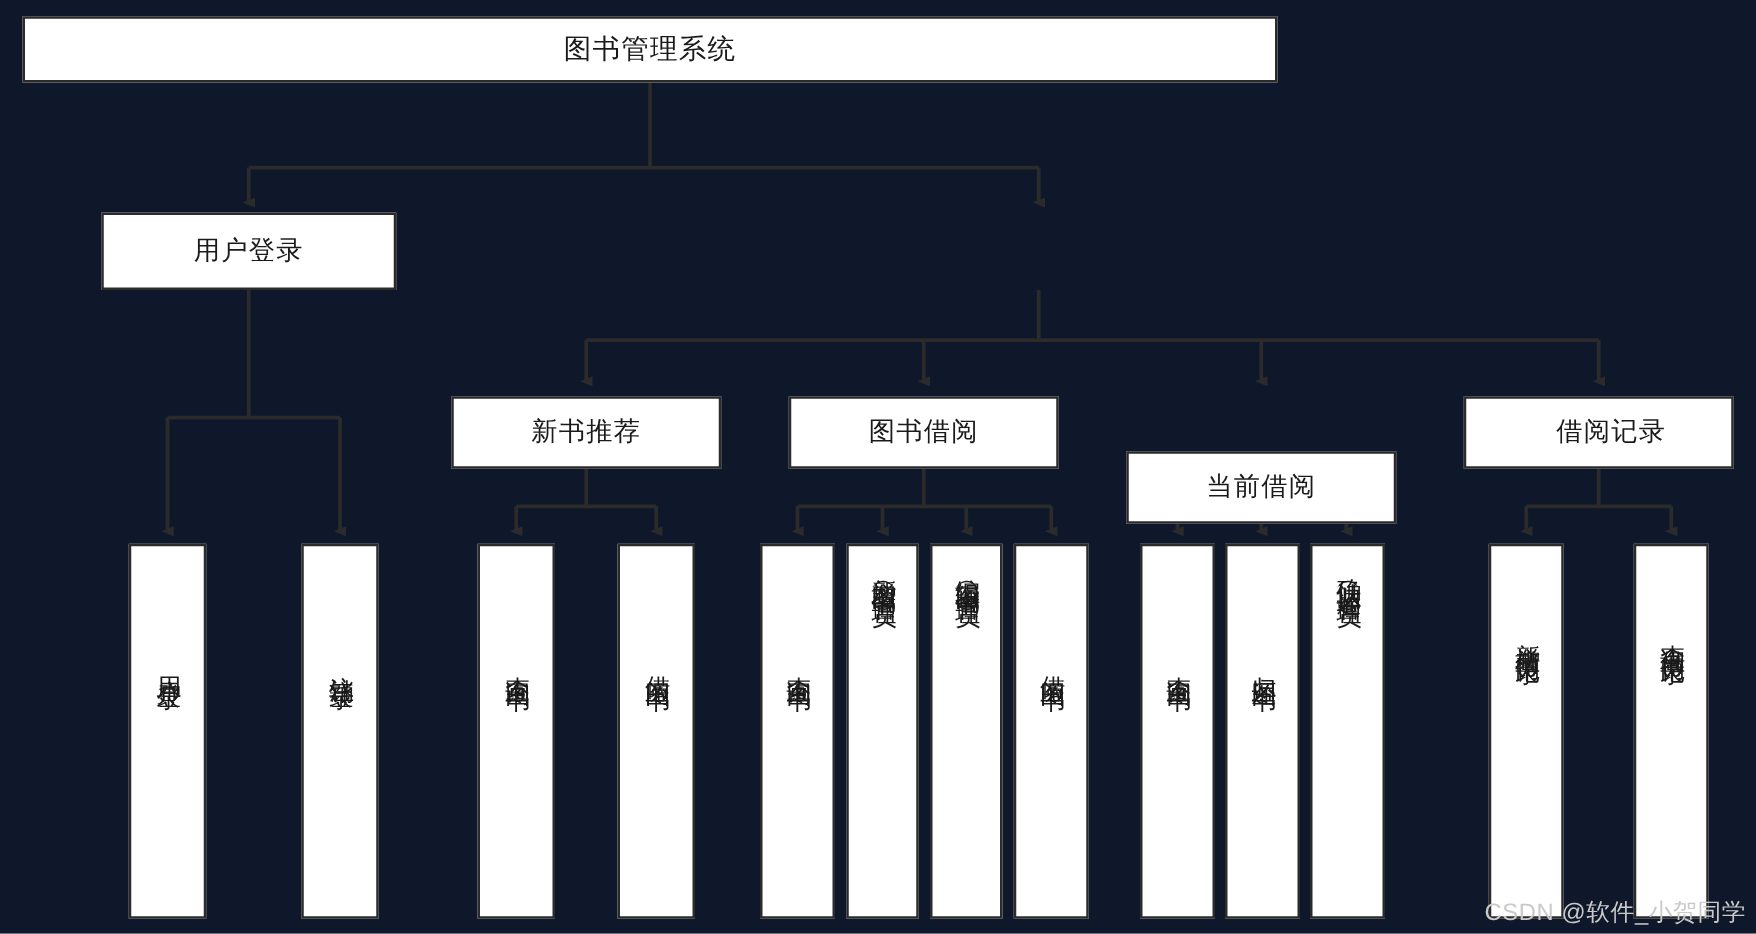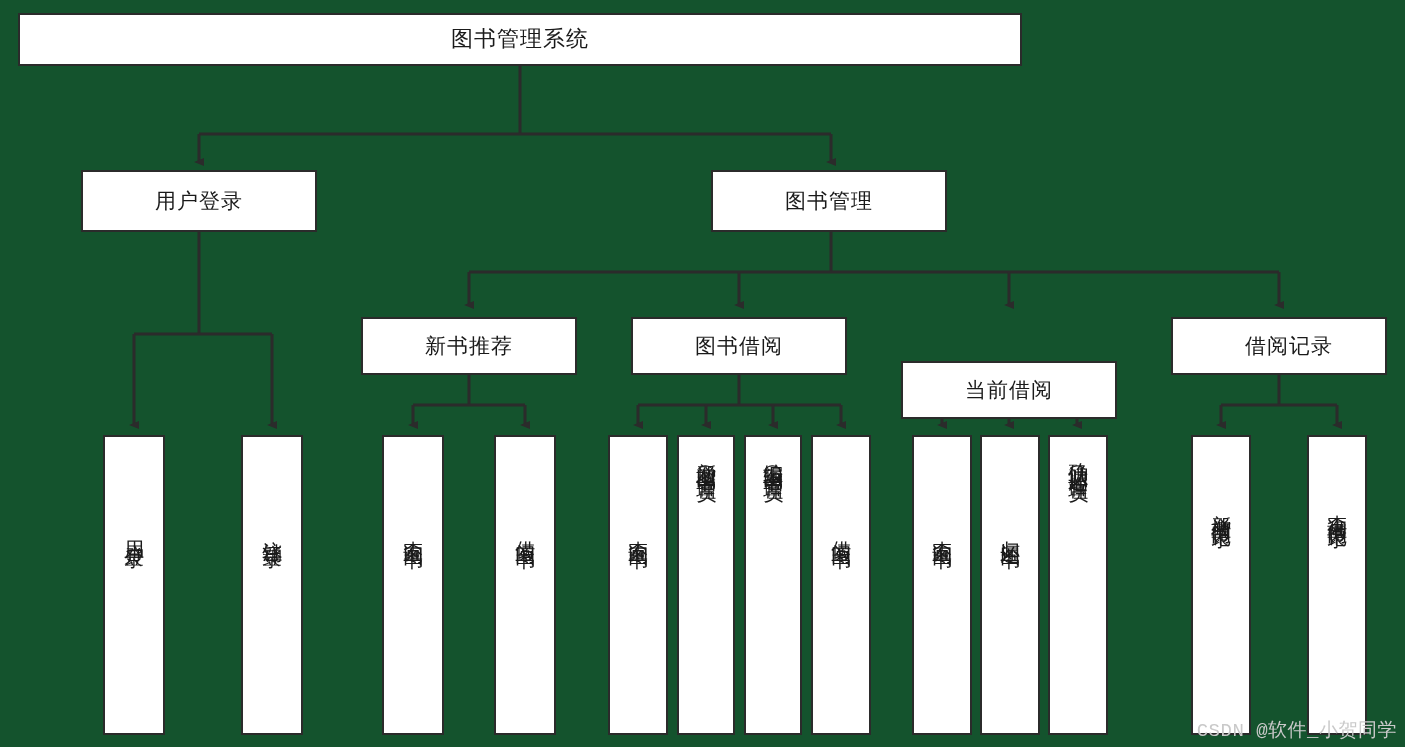--- a/index.html
+++ b/index.html
@@ -8,21 +8,21 @@
     padding: 0;
     background: #ffffff;
   }
   body {
     font-family: "Liberation Sans", "DejaVu Sans", sans-serif;
   }
   #canvas {
     position: relative;
     width: 1405px;
     height: 747px;
-    background: #14532d;
+    background: #0f172a;
     overflow: hidden;
   }
   #edges {
     position: absolute;
     left: 0;
     top: 0;
     width: 1405px;
     height: 747px;
     pointer-events: none;
   }
@@ -69,21 +69,20 @@
   }
   .watermark {
     position: absolute;
     right: 8px;
     bottom: 4px;
     font-size: 19px;
     color: #c9c9c9;
     letter-spacing: 0.5px;
     white-space: nowrap;
     user-select: none;
-    font-family: Liberation Mono, monospace;
   }
 </style>
 </head>
 <body>
 
 <div id="canvas">
 
   <svg id="edges" viewBox="0 0 1405 747" xmlns="http://www.w3.org/2000/svg">
     <defs>
       <marker id="arrow" markerWidth="10" markerHeight="10" refX="4" refY="5" orient="auto" markerUnits="userSpaceOnUse">
@@ -134,23 +133,20 @@
     </g>
   </svg>
 
   <div class="node horiz root" style="left:18px; top:13px; width:1004px; height:53px;">
     <span>图书管理系统</span>
   </div>
 
   <div class="node horiz" style="left:81px; top:170px; width:236px; height:62px;">
     <span>用户登录</span>
   </div>
-  <div class="node horiz" style="left:711px; top:170px; width:236px; height:62px;">
-    <span>图书管理</span>
-  </div>
 
   <div class="node horiz" style="left:361px; top:317px; width:216px; height:58px;">
     <span>新书推荐</span>
   </div>
   <div class="node horiz" style="left:631px; top:317px; width:216px; height:58px;">
     <span>图书借阅</span>
   </div>
   <div class="node horiz" style="left:901px; top:317px; width:216px; height:58px;margin-top:44px;">
     <span>当前借阅</span>
   </div>

